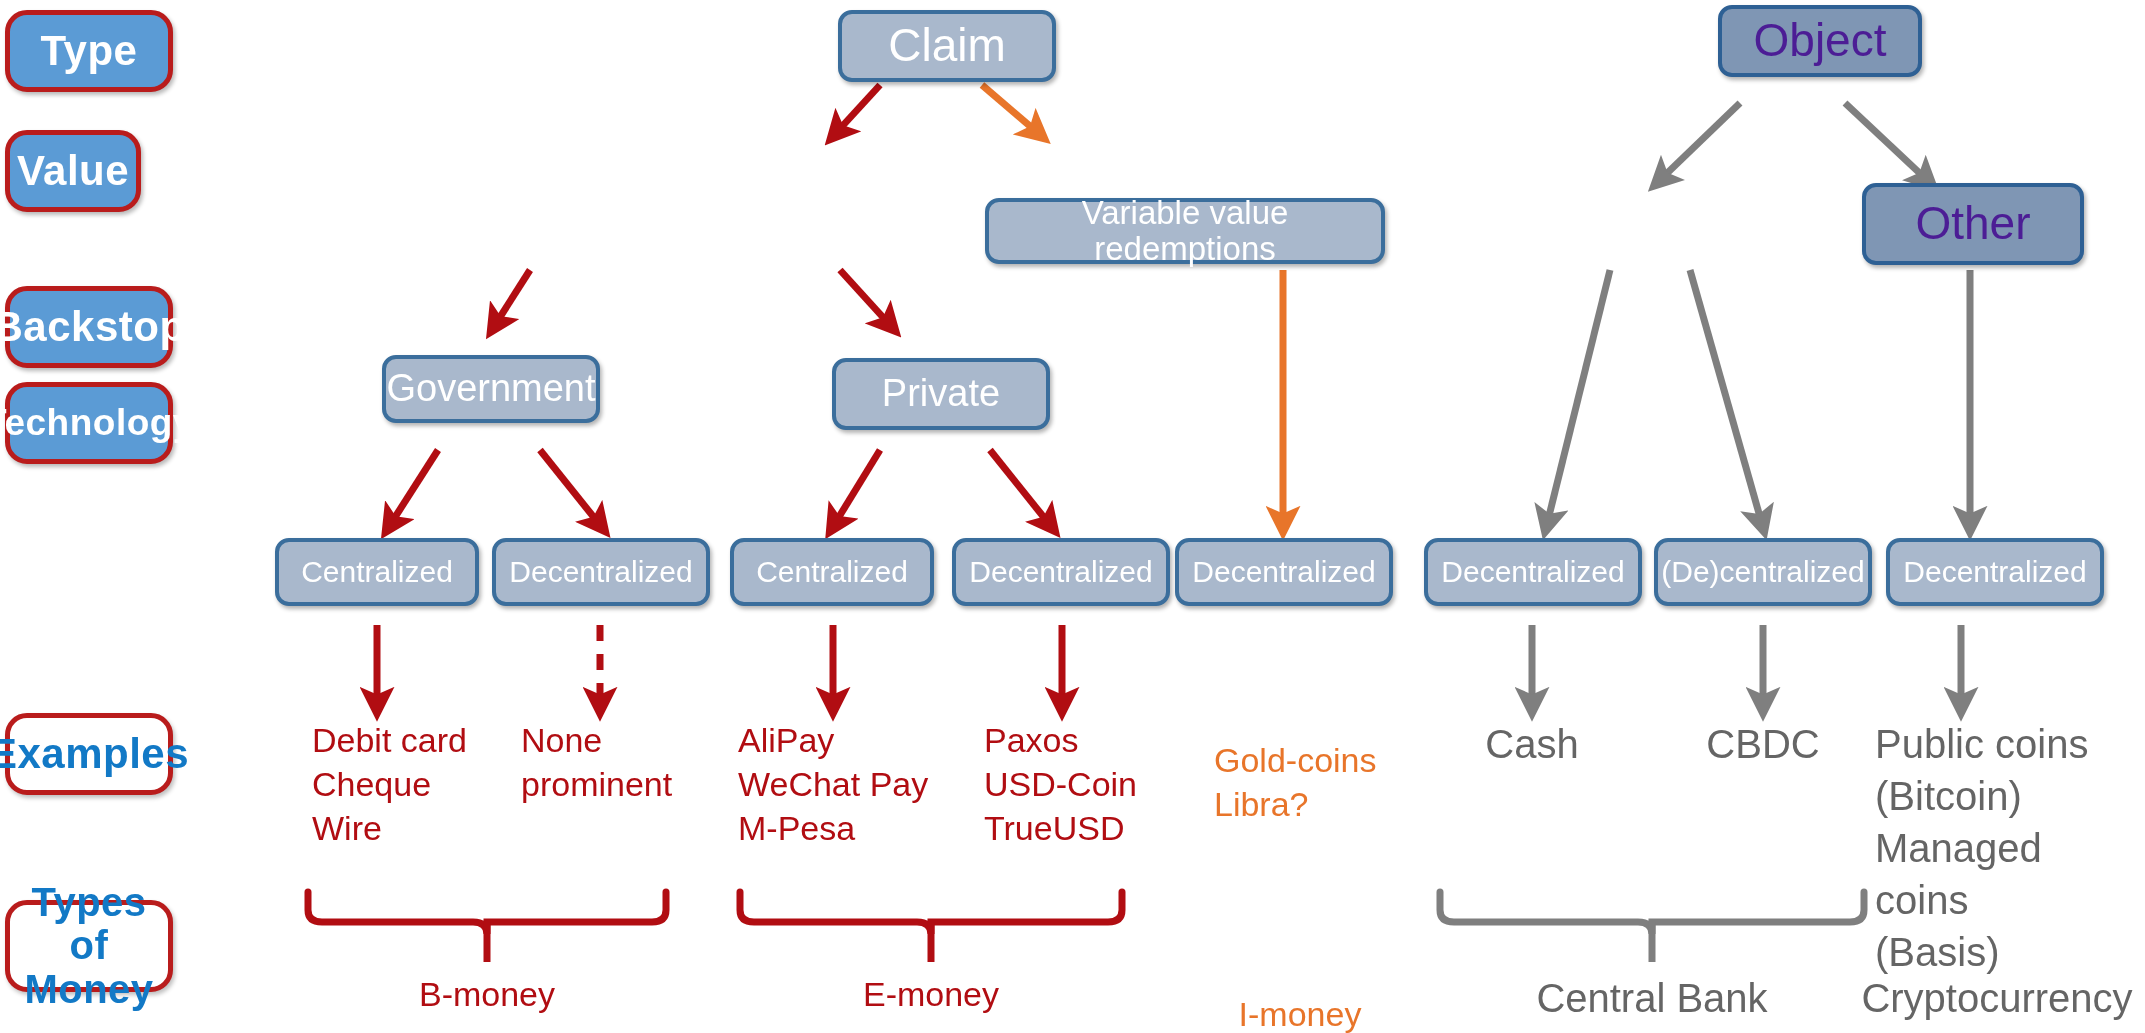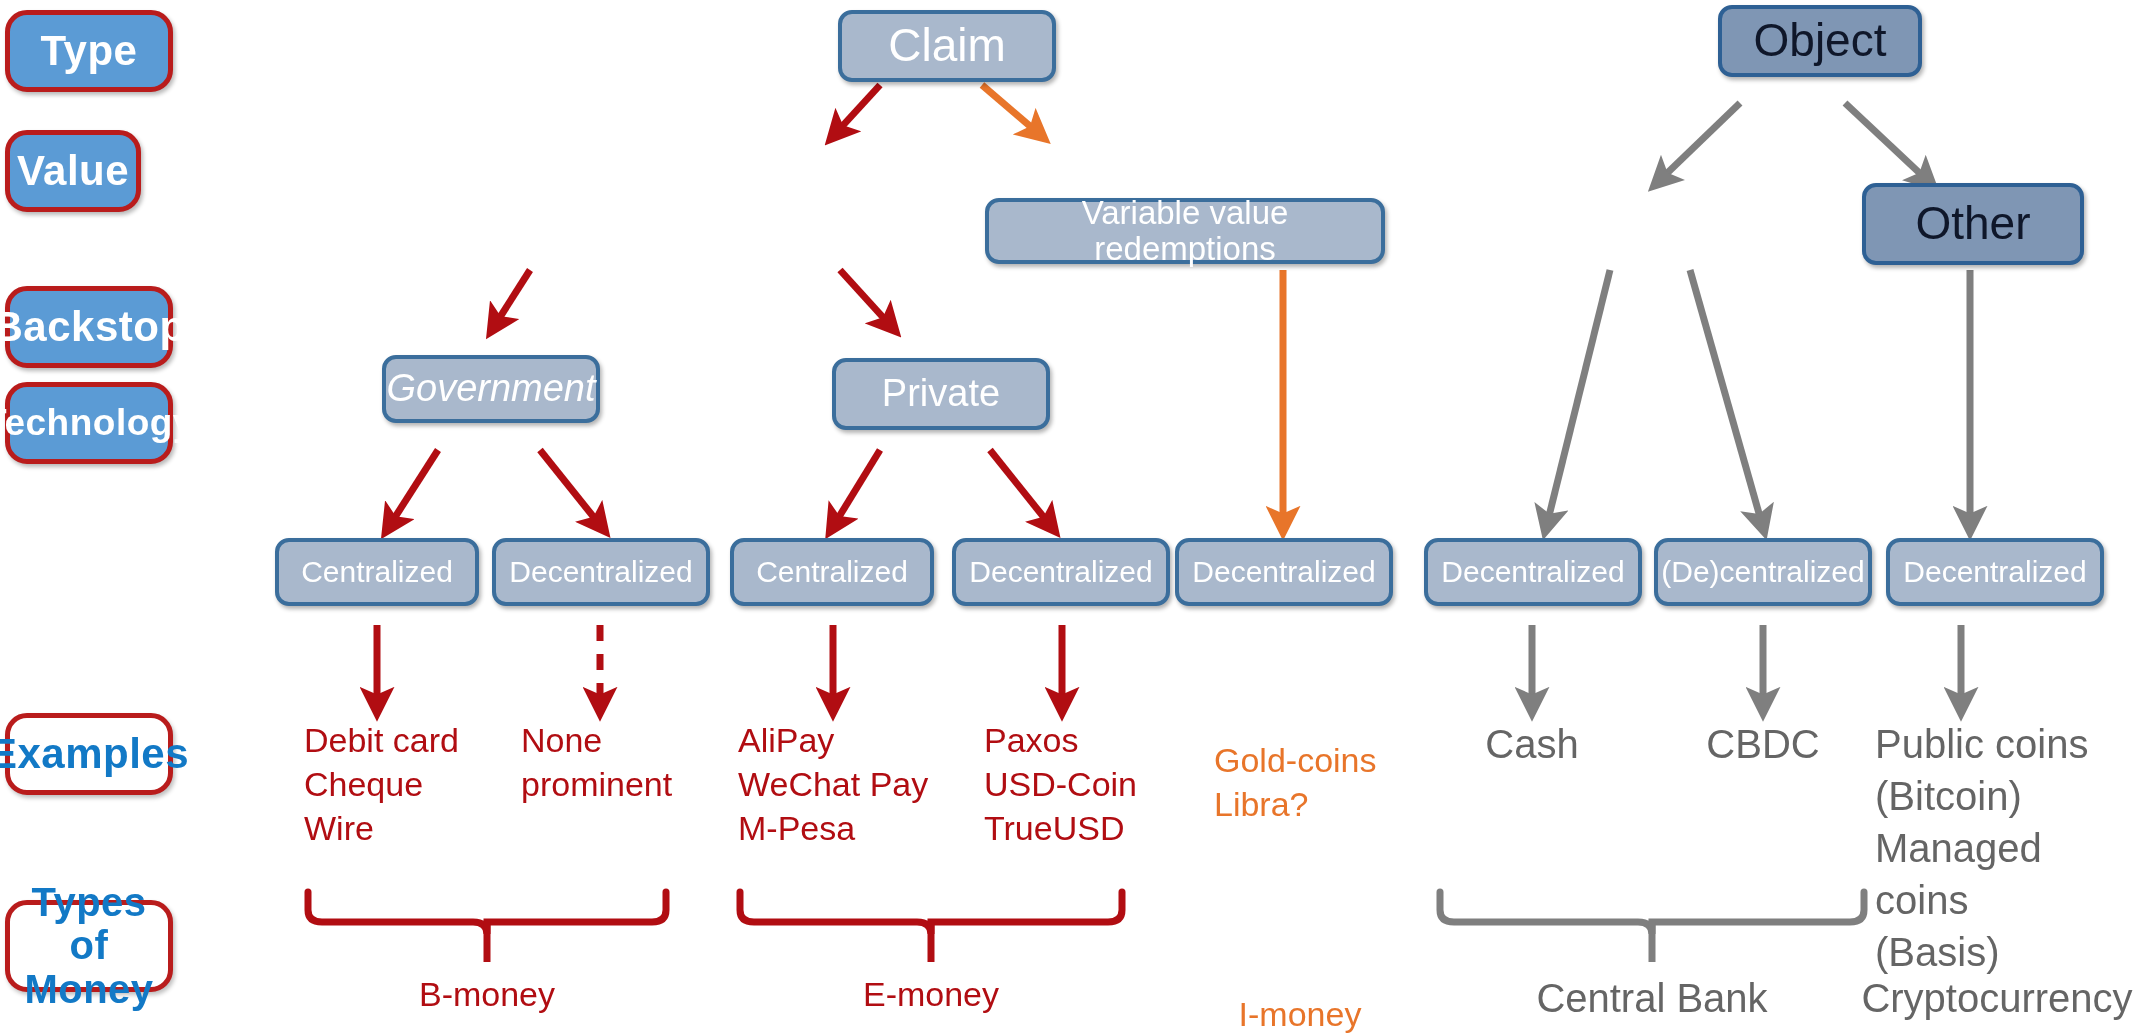--- a/index.html
+++ b/index.html
@@ -58,21 +58,21 @@
   .claimnode {
     border: 4px solid #3B6E9C;
     background: #A9B8CC;
     color: #ffffff;
     box-shadow: 2px 3px 4px rgba(0,0,0,0.3);
   }
   
   .objnode {
     border: 4px solid #2E6094;
     background: #7F96B4;
-    color: #0f172a;
+    color: #4c1d95;
     box-shadow: 2px 3px 4px rgba(0,0,0,0.3);
   }
   .f-xl { font-size: 46px; }
   .f-lg { font-size: 38px; }
   .f-md { font-size: 33px; }
   .f-sm { font-size: 30px; }
   
   .textblock {
     position: absolute;
     line-height: 1.30;
@@ -167,41 +167,41 @@
   <div class="node claimnode f-xl" style="left:838px; top:10px; width:218px; height:72px;">Claim</div>
 
   <div class="node objnode f-xl" style="left:1718px; top:5px; width:204px; height:72px;">Object</div>
 
 
   <div class="node claimnode f-md" style="left:985px; top:198px; width:400px; height:66px;">Variable value redemptions</div>
 
 
   <div class="node objnode f-xl" style="left:1862px; top:183px; width:222px; height:82px;">Other</div>
 
-  <div class="node claimnode f-lg" style="left:382px; top:355px; width:218px; height:68px;font-style:italic;">Government</div>
+  <div class="node claimnode f-lg" style="left:382px; top:355px; width:218px; height:68px;">Government</div>
 
   <div class="node claimnode f-lg" style="left:832px; top:358px; width:218px; height:72px;">Private</div>
 
   <div class="node claimnode f-sm" style="left:275px; top:538px; width:204px; height:68px;">Centralized</div>
 
   <div class="node claimnode f-sm" style="left:492px; top:538px; width:218px; height:68px;">Decentralized</div>
 
   <div class="node claimnode f-sm" style="left:730px; top:538px; width:204px; height:68px;">Centralized</div>
 
   <div class="node claimnode f-sm" style="left:952px; top:538px; width:218px; height:68px;">Decentralized</div>
 
   <div class="node claimnode f-sm" style="left:1175px; top:538px; width:218px; height:68px;">Decentralized</div>
 
   <div class="node claimnode f-sm" style="left:1424px; top:538px; width:218px; height:68px;">Decentralized</div>
 
   <div class="node claimnode f-sm" style="left:1654px; top:538px; width:218px; height:68px;">(De)centralized</div>
 
   <div class="node claimnode f-sm" style="left:1886px; top:538px; width:218px; height:68px;">Decentralized</div>
 
-  <div class="textblock tb-red tb-left" style="left:304px; top:718px; width:220px;">Debit card
+  <div class="textblock tb-red tb-left" style="left:312px; top:718px; width:220px;">Debit card
 Cheque
 Wire</div>
 
   <div class="textblock tb-red tb-left" style="left:521px; top:718px; width:230px;">None
 prominent</div>
 
   <div class="textblock tb-red tb-left" style="left:738px; top:718px; width:250px;">AliPay
 WeChat Pay
 M-Pesa</div>
 

